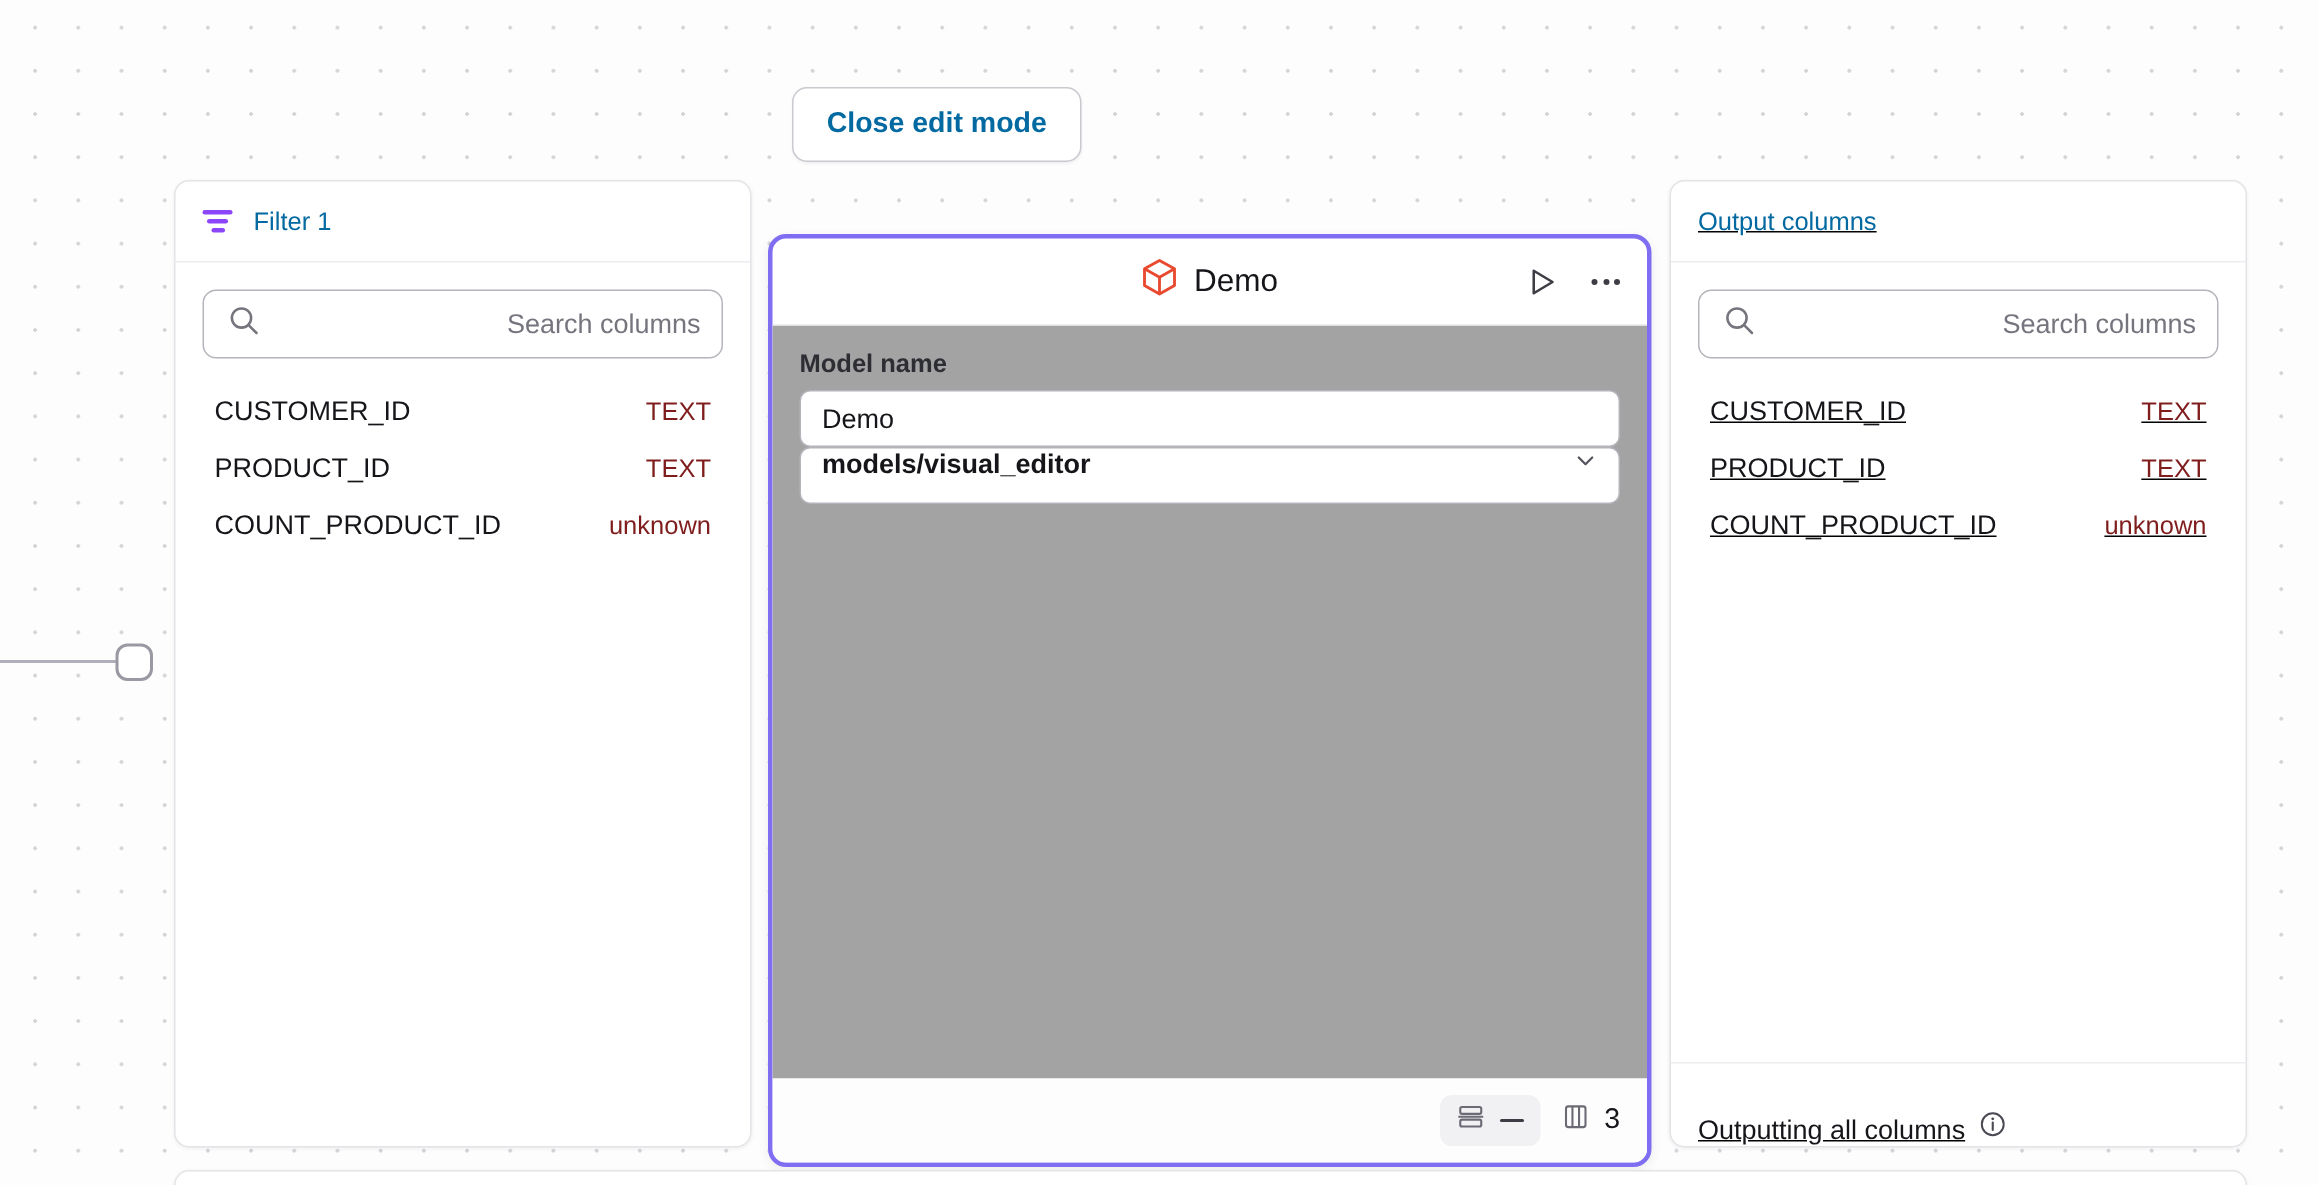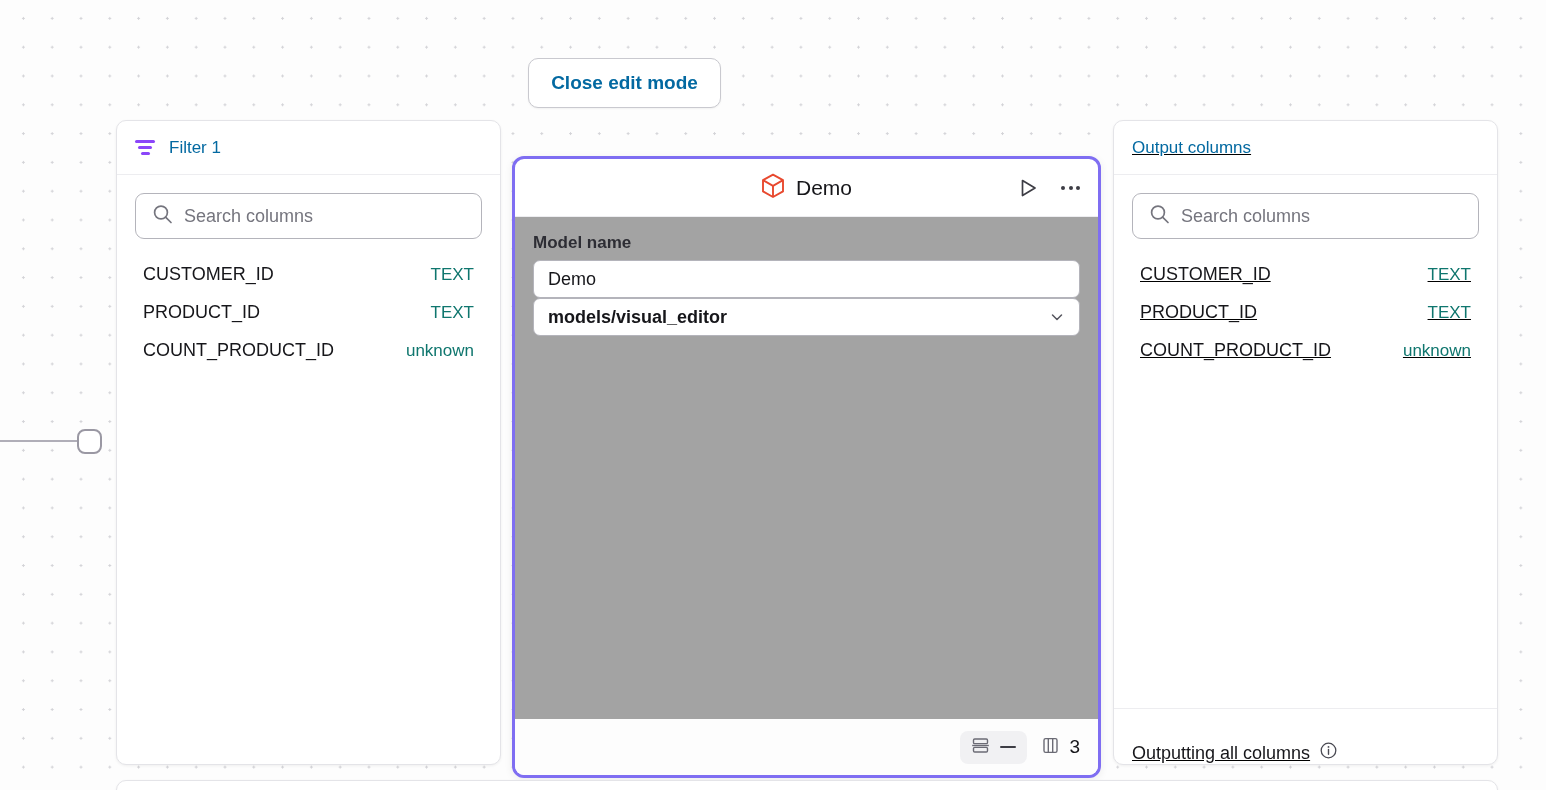--- a/index.html
+++ b/index.html
@@ -214,20 +214,21 @@
     width: 100%;
     height: 100%;
     border: 1px solid #b4b4bb;
     border-radius: 9px;
     padding: 0 14px 0 48px;
     font-size: 18px;
     font-family: "Liberation Sans", sans-serif;
     color: #16161a;
     background: #ffffff;
     outline: none;
+    text-align: right;
   }
   .search-box input::placeholder { color: #75757e; }
   .search-icon {
     position: absolute;
     left: 17px;
     top: 50%;
     transform: translateY(-50%);
     pointer-events: none;
   }
 
@@ -240,21 +241,21 @@
     padding: 3px 8px 3px 8px;
     height: 38px;
     cursor: default;
   }
   .col-name {
     font-size: 18px;
     color: #16161a;
   }
   .col-type {
     font-size: 17px;
-    color: #0f766e;
+    color: #7f1d1d;
   }
 
   
   .field-label {
     font-size: 17px;
     font-weight: bold;
     color: #2d2d34;
     margin-bottom: 7px;
   }
   .field-label.second { margin-top: 18px; }
@@ -271,21 +272,21 @@
     outline: none;
   }
   .select-field {
     width: 100%;
     height: 38px;
     border: 1px solid #b4b4bb;
     border-radius: 7px;
     padding: 0 14px;
     background: #ffffff;
     display: flex;
-    align-items: center;
+    align-items: flex-start;
     cursor: pointer;
   }
   .select-value {
     font-size: 18px;
     font-weight: bold;
     color: #16161a;
   }
   .chevron {
     margin-left: auto;
     display: flex;

